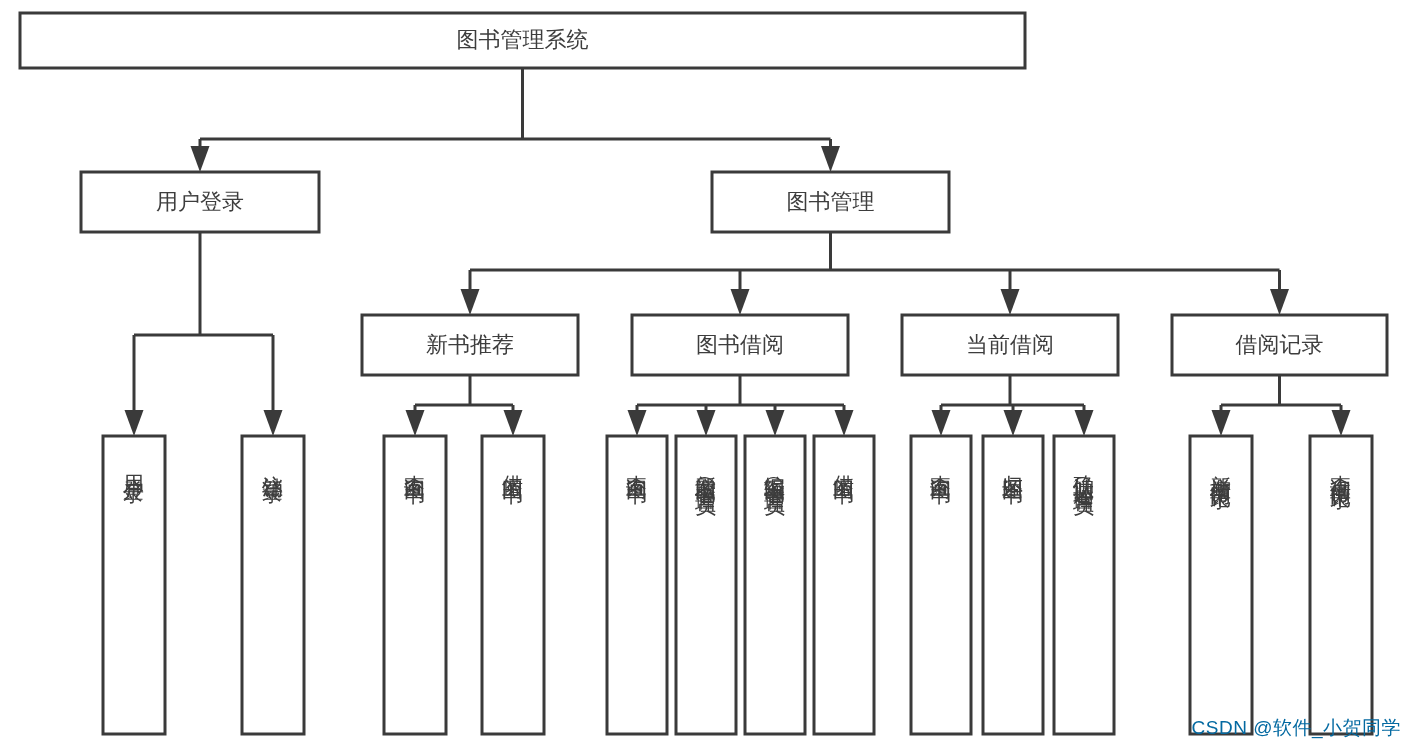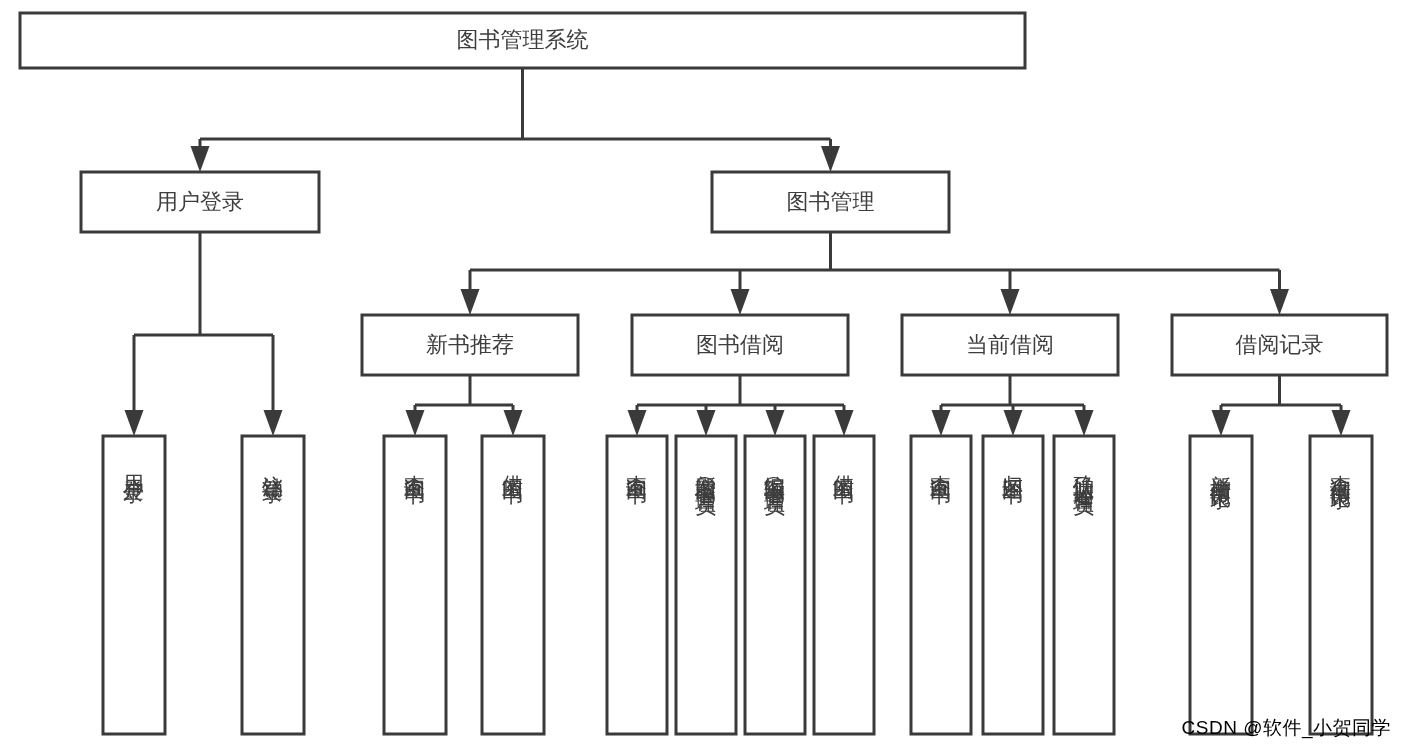--- a/index.html
+++ b/index.html
@@ -53,25 +53,25 @@
     font-size: 21px;
     fill: #3d3d3d;
     writing-mode: vertical-rl;
     text-orientation: upright;
     letter-spacing: 3px;
     dominant-baseline: central;
     text-anchor: start;
   }
   .watermark-text {
     position: absolute;
-    right: 14px;
+    right: 4px;
     bottom: 6px;
     font-family: "Liberation Sans", "DejaVu Sans", sans-serif;
     font-size: 19px;
-    color: #000000;
+    color: #0369a1;
     white-space: nowrap;
     letter-spacing: 0.5px;
     pointer-events: none;
   }
 </style>
 </head>
 <body>
 
 <div id="diagram-root">
 

